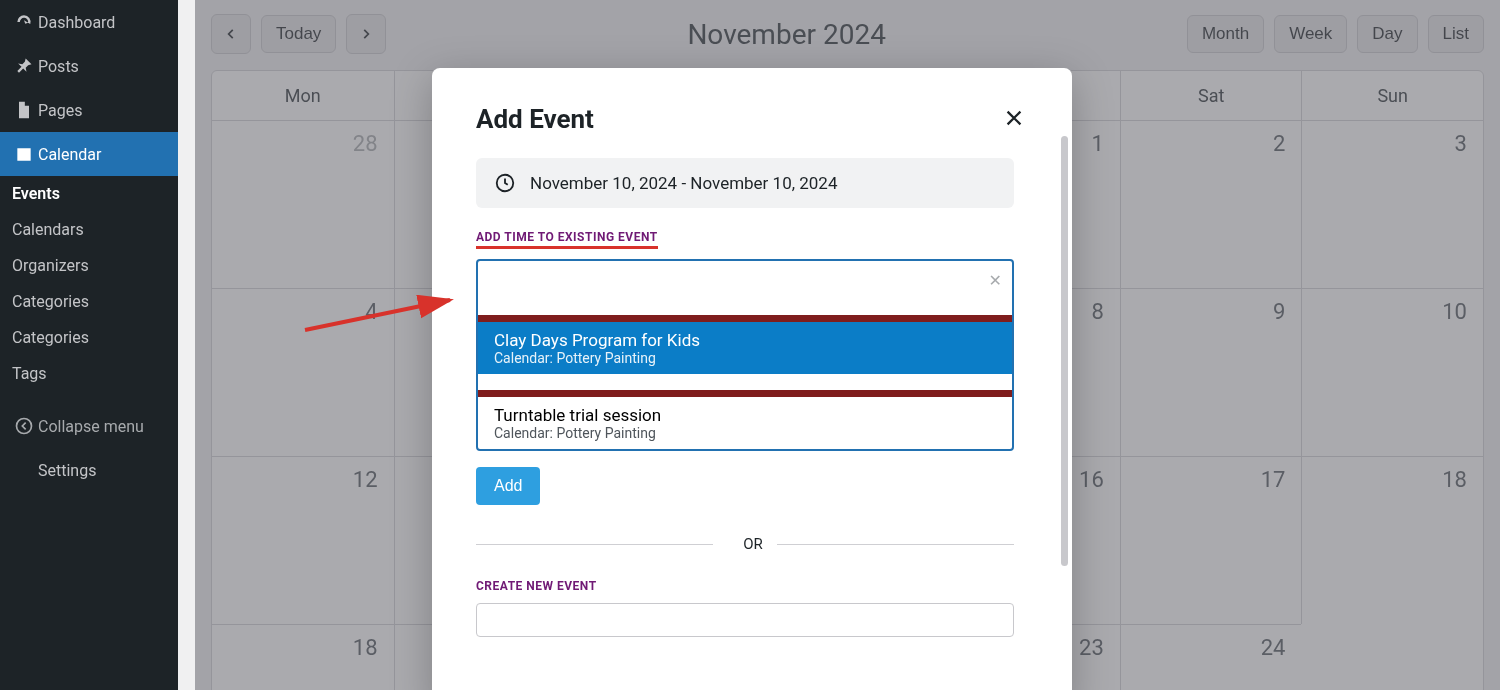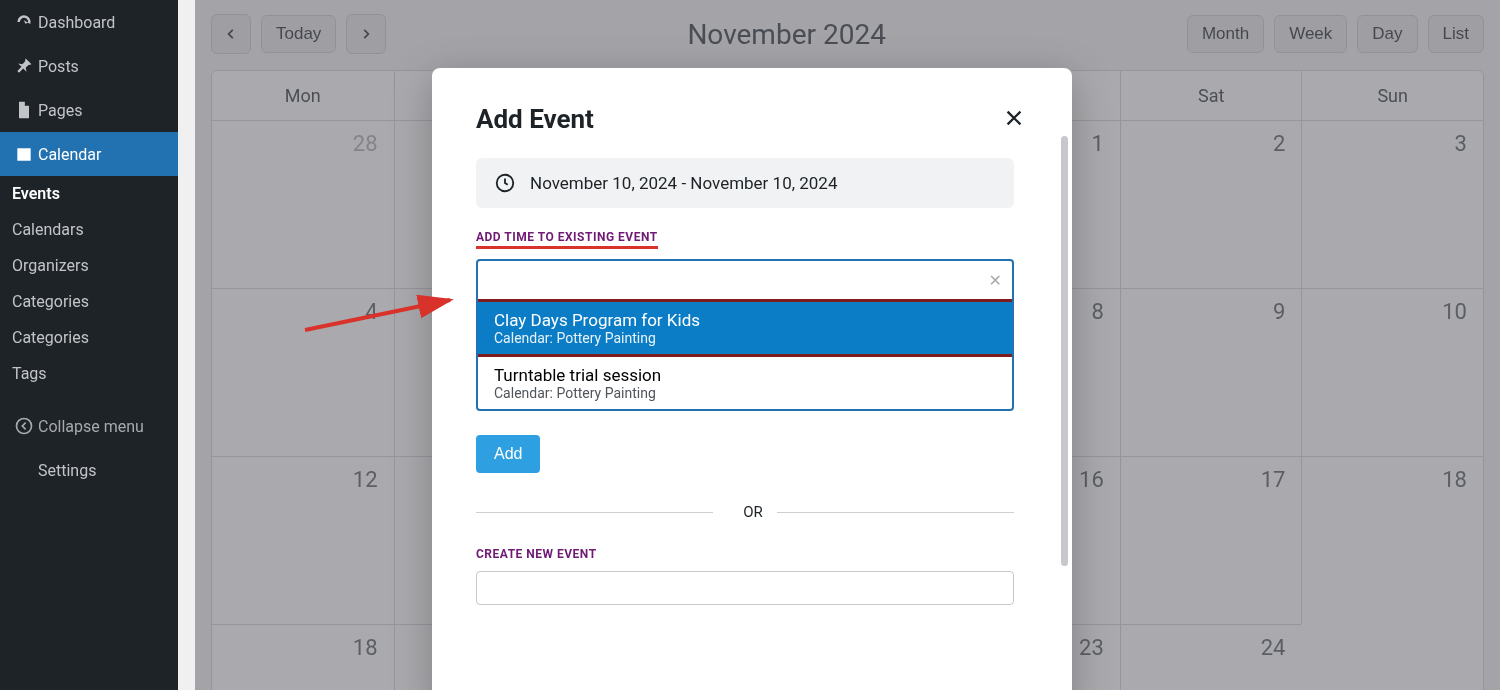--- a/index.html
+++ b/index.html
@@ -94,27 +94,27 @@
     }
     .section-label { margin-top: 22px; font-size: 12px; font-weight: 700; letter-spacing: 0.5px; color: #701a75; text-transform: uppercase; }
     .underline { border-bottom: 3px solid #d8322b; display: inline-block; padding-bottom: 2px; }
     .dropdown {
       margin-top: 10px; border: 2px solid #2271b1; border-radius: 4px; overflow: hidden;
     }
     .dropdown-input {
       position: relative; padding: 8px 10px; min-height:38px;
     }
     .dropdown-input .clr { position:absolute; right:10px; top:10px; color:#a7aaad; font-size:16px; cursor:pointer;}
-    .dropdown-item { padding: 8px 12px 8px 16px; cursor: pointer; border-top: 3px solid #7f1d1d; }
+    .dropdown-item { padding: 8px 12px 8px 16px; cursor: pointer; border-top: 7px solid #7f1d1d; margin-top: 16px; }
     .dropdown-item.selected { background: #0b7dc7; color: #fff; }
     .dropdown-item .title { font-size: 17px; }
     .dropdown-item .sub { font-size: 14px; opacity: 0.9; }
     .dropdown-item .sub.dark { color:#3c434a; }
     .add-btn {
-      margin-top: 24px; background: #2e9fe0; color: #fff; border:none; border-radius: 4px;
+      margin-top: 16px; background: #2e9fe0; color: #fff; border:none; border-radius: 4px;
       padding: 10px 18px; font-size: 16px; cursor: pointer;
     }
     .or-row { display:flex; align-items:center; gap:14px; margin-top: 30px; }
     .or-row .line { flex:1; height:1px; background:#cfcfd3;}
     .or-row .txt { font-size:15px; color:#1d2327;margin-left:16px; }
     .new-input {
       margin-top: 10px; border:1px solid #c8c8cc; border-radius:4px; height:34px; width:100%;
     }
     
     .arrow {

